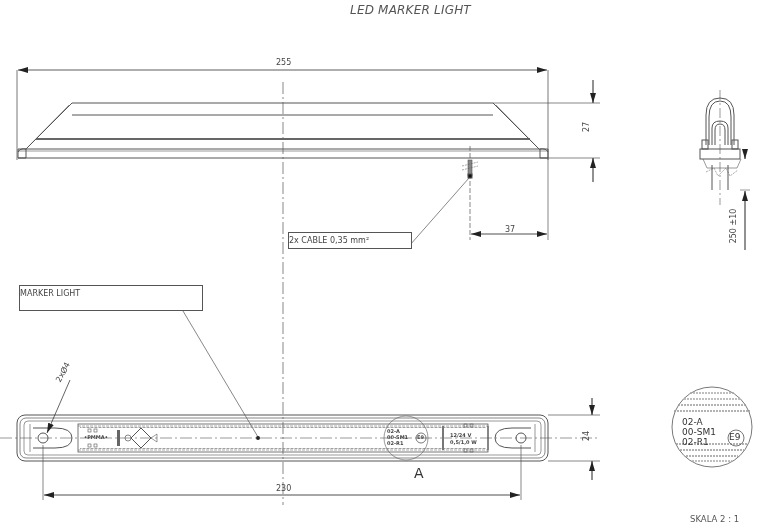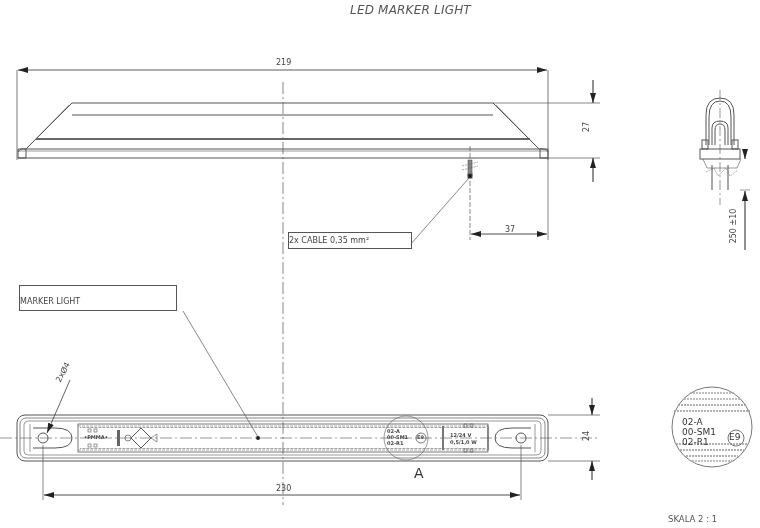--- a/index.html
+++ b/index.html
@@ -4,21 +4,21 @@
 <style>
   html, body { margin: 0; padding: 0; background: #ffffff; }
   body { width: 760px; height: 528px; position: relative; overflow: hidden;
          font-family: "DejaVu Sans", sans-serif; color: #333; }
   svg { position: absolute; left: 0; top: 0; }
   .lbl { position: absolute; font-size: 8px; color: #444; white-space: nowrap; line-height: 1; }
   .title { position: absolute; left: 350px; top: 3px; font-size: 12px; color: #555; letter-spacing: 0.2px; font-style: italic; }
   .box { position: absolute; border: 1px solid #555; background: #fff; font-size: 8px; color: #444;
          text-align: left; line-height: 11px; }
   .vert { transform: rotate(-90deg); transform-origin: center; }
-  .scale { position: absolute; left: 668px; top: 514px; font-size: 8.5px; color: #555; text-align: center; }
+  .scale { position: absolute; left: 690px; top: 514px; font-size: 8.5px; color: #555; text-align: center; }
 </style>
 </head>
 <body>
 
 <div class="title">LED MARKER LIGHT</div>
 
 <svg width="760" height="528" viewBox="0 0 760 528" xmlns="http://www.w3.org/2000/svg">
   <defs>
     <marker id="arr" markerWidth="10" markerHeight="6" refX="10" refY="3" orient="auto" markerUnits="userSpaceOnUse">
       <path d="M0,0 L10,3 L0,6 z" fill="#222"></path>
@@ -144,32 +144,32 @@
 
     <g>
       <circle cx="712" cy="427" r="40" stroke-width="0.8"></circle>
       <path d="M678,405 L746,405 M674,411 L750,411 M676,444 L748,444 M680,450 L744,450 M686,456 L738,456" stroke="#999" stroke-dasharray="2,1" stroke-width="1.5"></path>
       <path d="M690,393 L734,393 M684,399 L740,399 M692,461 L732,461" stroke="#aaa" stroke-dasharray="2,1" stroke-width="1.5"></path>
       <circle cx="736" cy="438" r="8" stroke-width="0.8"></circle>
     </g>
   </g>
 </svg>
 
-<div class="lbl" style="left:276px;top:59px;">219</div>
+<div class="lbl" style="left:276px;top:59px;">255</div>
 <div class="lbl vert" style="left:582px;top:123px;">27</div>
 <div class="lbl" style="left:505px;top:226px;">37</div>
 <div class="lbl vert" style="left:717px;top:222px;">250 ±10</div>
 <div class="lbl vert" style="left:582px;top:432px;">24</div>
 <div class="lbl" style="left:276px;top:485px;">230</div>
 <div class="lbl" style="left:55px;top:380px;transform:rotate(-62deg);transform-origin:left top;">2xØ4</div>
 
 <div class="box" style="left:288px;top:232px;width:122px;height:15px;line-height:15px;">
   <span>2x CABLE 0,35 mm²</span>
 </div>
-<div class="box" style="left:19px;top:285px;width:158px;height:26px;padding-top:10px;box-sizing:border-box;">
+<div class="box" style="left:19px;top:285px;width:184px;height:26px;padding-top:2px;box-sizing:border-box;">
   <div>MARKER LIGHT</div>
 </div>
 
 <div class="lbl" style="left:84px;top:435px;font-size:5px;font-weight:bold;">•PMMA•</div>
 <div class="lbl" style="left:387px;top:428px;font-size:5px;line-height:6px;font-weight:bold;">
   <div>02-A</div>
   <div>00-SM1</div>
   <div>02-R1</div>
 </div>
 <div class="lbl" style="left:417px;top:435px;font-size:5px;font-weight:bold;">E9</div>

